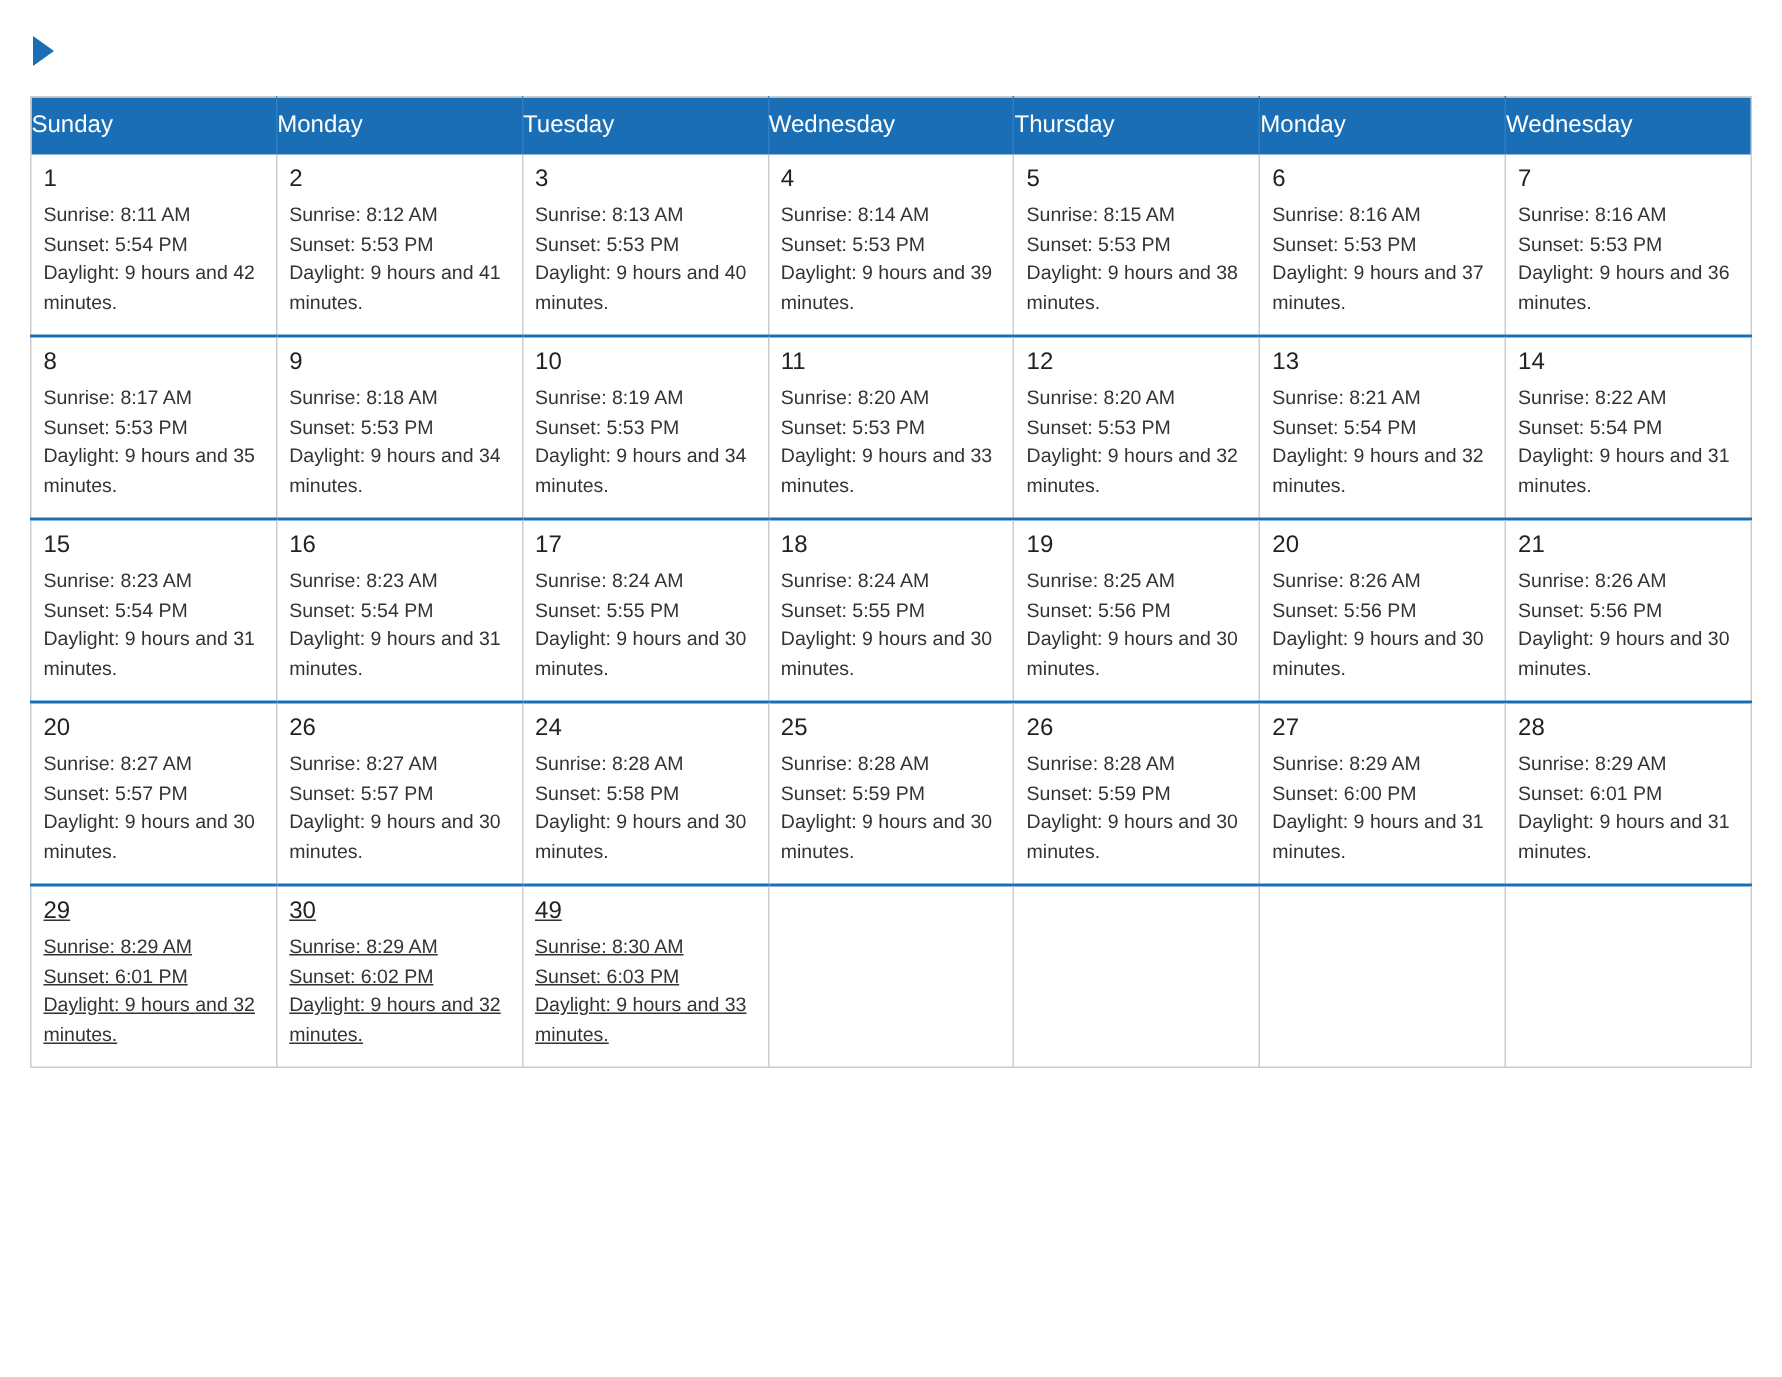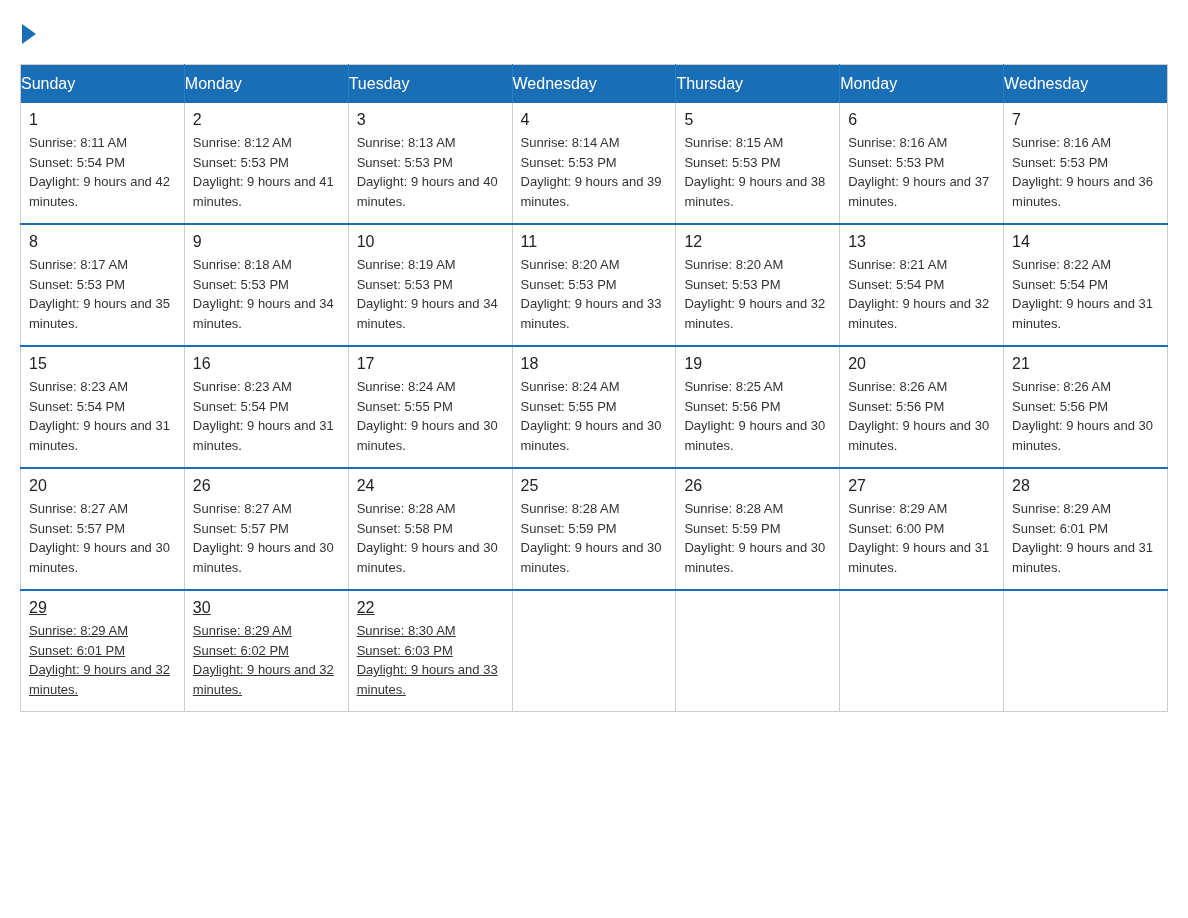--- a/index.html
+++ b/index.html
@@ -170,20 +170,20 @@
         <td><span class="day-number">26</span><span class="day-info">Sunrise: 8:27 AM<br>Sunset: 5:57 PM<br>Daylight: 9 hours and 30 minutes.</span></td>
         <td><span class="day-number">24</span><span class="day-info">Sunrise: 8:28 AM<br>Sunset: 5:58 PM<br>Daylight: 9 hours and 30 minutes.</span></td>
         <td><span class="day-number">25</span><span class="day-info">Sunrise: 8:28 AM<br>Sunset: 5:59 PM<br>Daylight: 9 hours and 30 minutes.</span></td>
         <td><span class="day-number">26</span><span class="day-info">Sunrise: 8:28 AM<br>Sunset: 5:59 PM<br>Daylight: 9 hours and 30 minutes.</span></td>
         <td><span class="day-number">27</span><span class="day-info">Sunrise: 8:29 AM<br>Sunset: 6:00 PM<br>Daylight: 9 hours and 31 minutes.</span></td>
         <td><span class="day-number">28</span><span class="day-info">Sunrise: 8:29 AM<br>Sunset: 6:01 PM<br>Daylight: 9 hours and 31 minutes.</span></td>
       </tr>
       <tr>
         <td><span class="day-number">29</span><span class="day-info">Sunrise: 8:29 AM<br>Sunset: 6:01 PM<br>Daylight: 9 hours and 32 minutes.</span></td>
         <td><span class="day-number">30</span><span class="day-info">Sunrise: 8:29 AM<br>Sunset: 6:02 PM<br>Daylight: 9 hours and 32 minutes.</span></td>
-        <td><span class="day-number">22</span><span class="day-info">Sunrise: 8:30 AM<br>Sunset: 6:03 PM<br>Daylight: 9 hours and 33 minutes.</span></td>
+        <td><span class="day-number">49</span><span class="day-info">Sunrise: 8:30 AM<br>Sunset: 6:03 PM<br>Daylight: 9 hours and 33 minutes.</span></td>
         <td class="empty-cell"></td>
         <td class="empty-cell"></td>
         <td class="empty-cell"></td>
         <td class="empty-cell"></td>
       </tr>
     </tbody>
 </table>
 
 </body></html>

